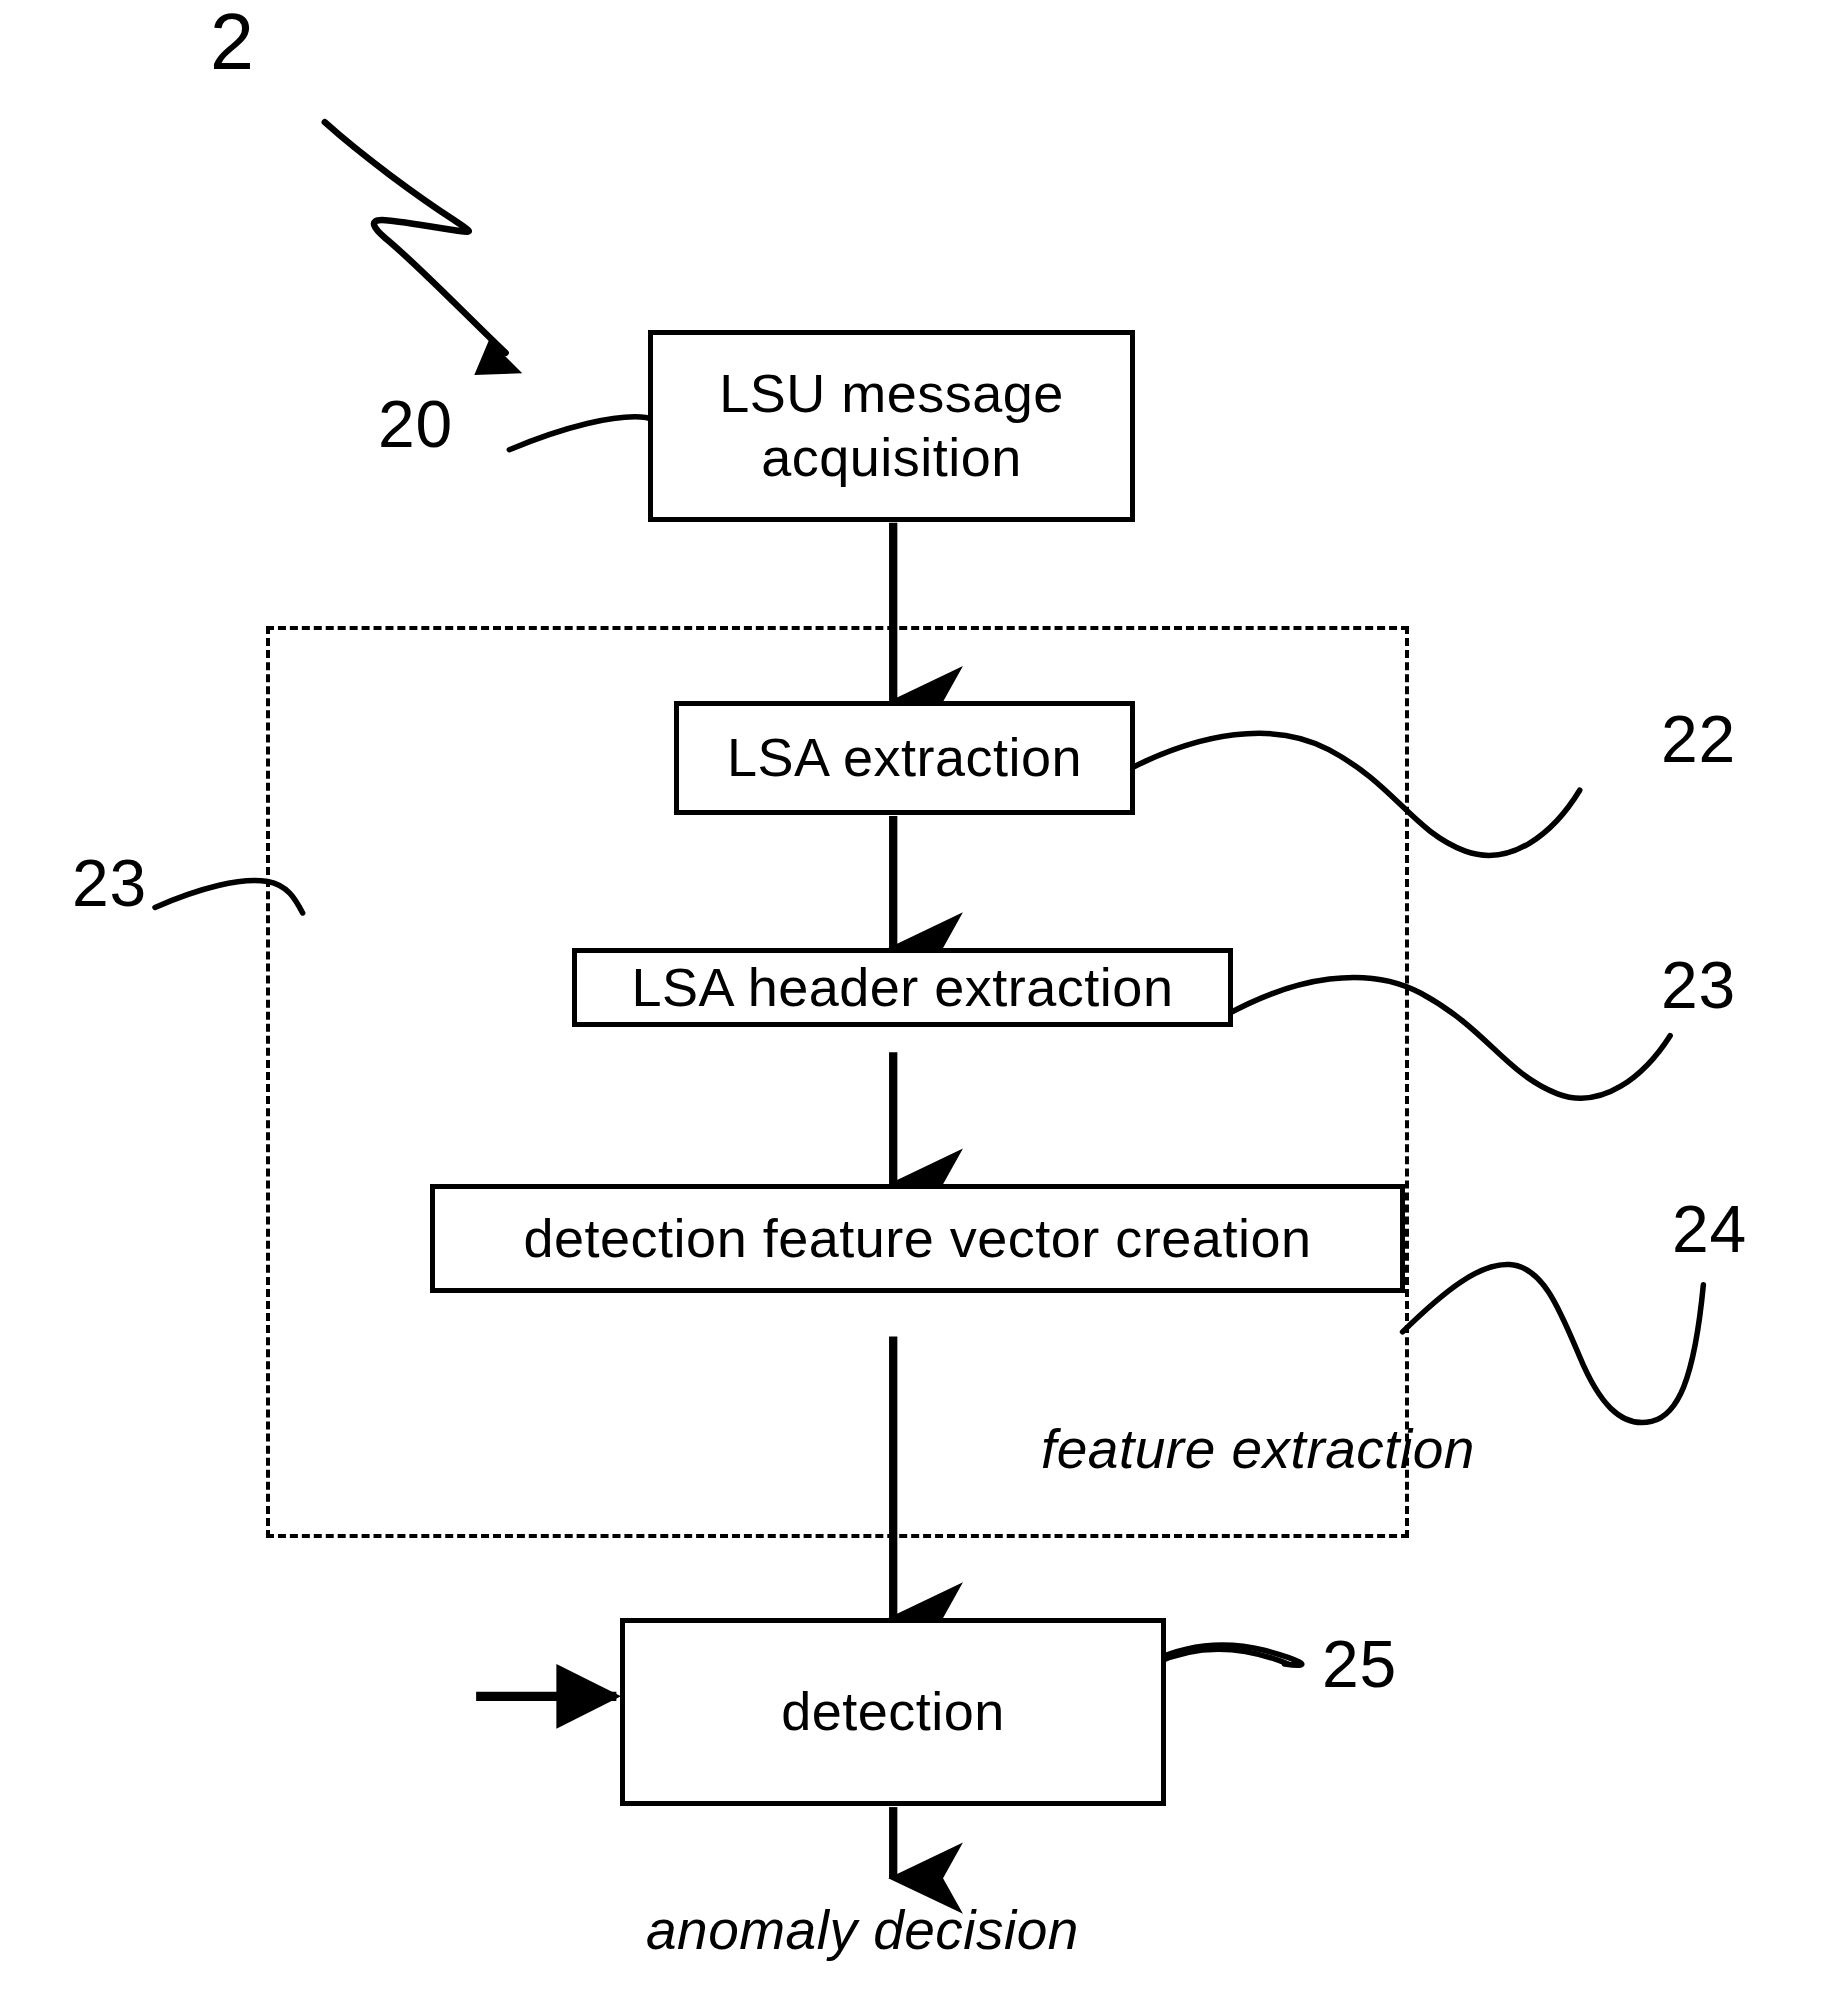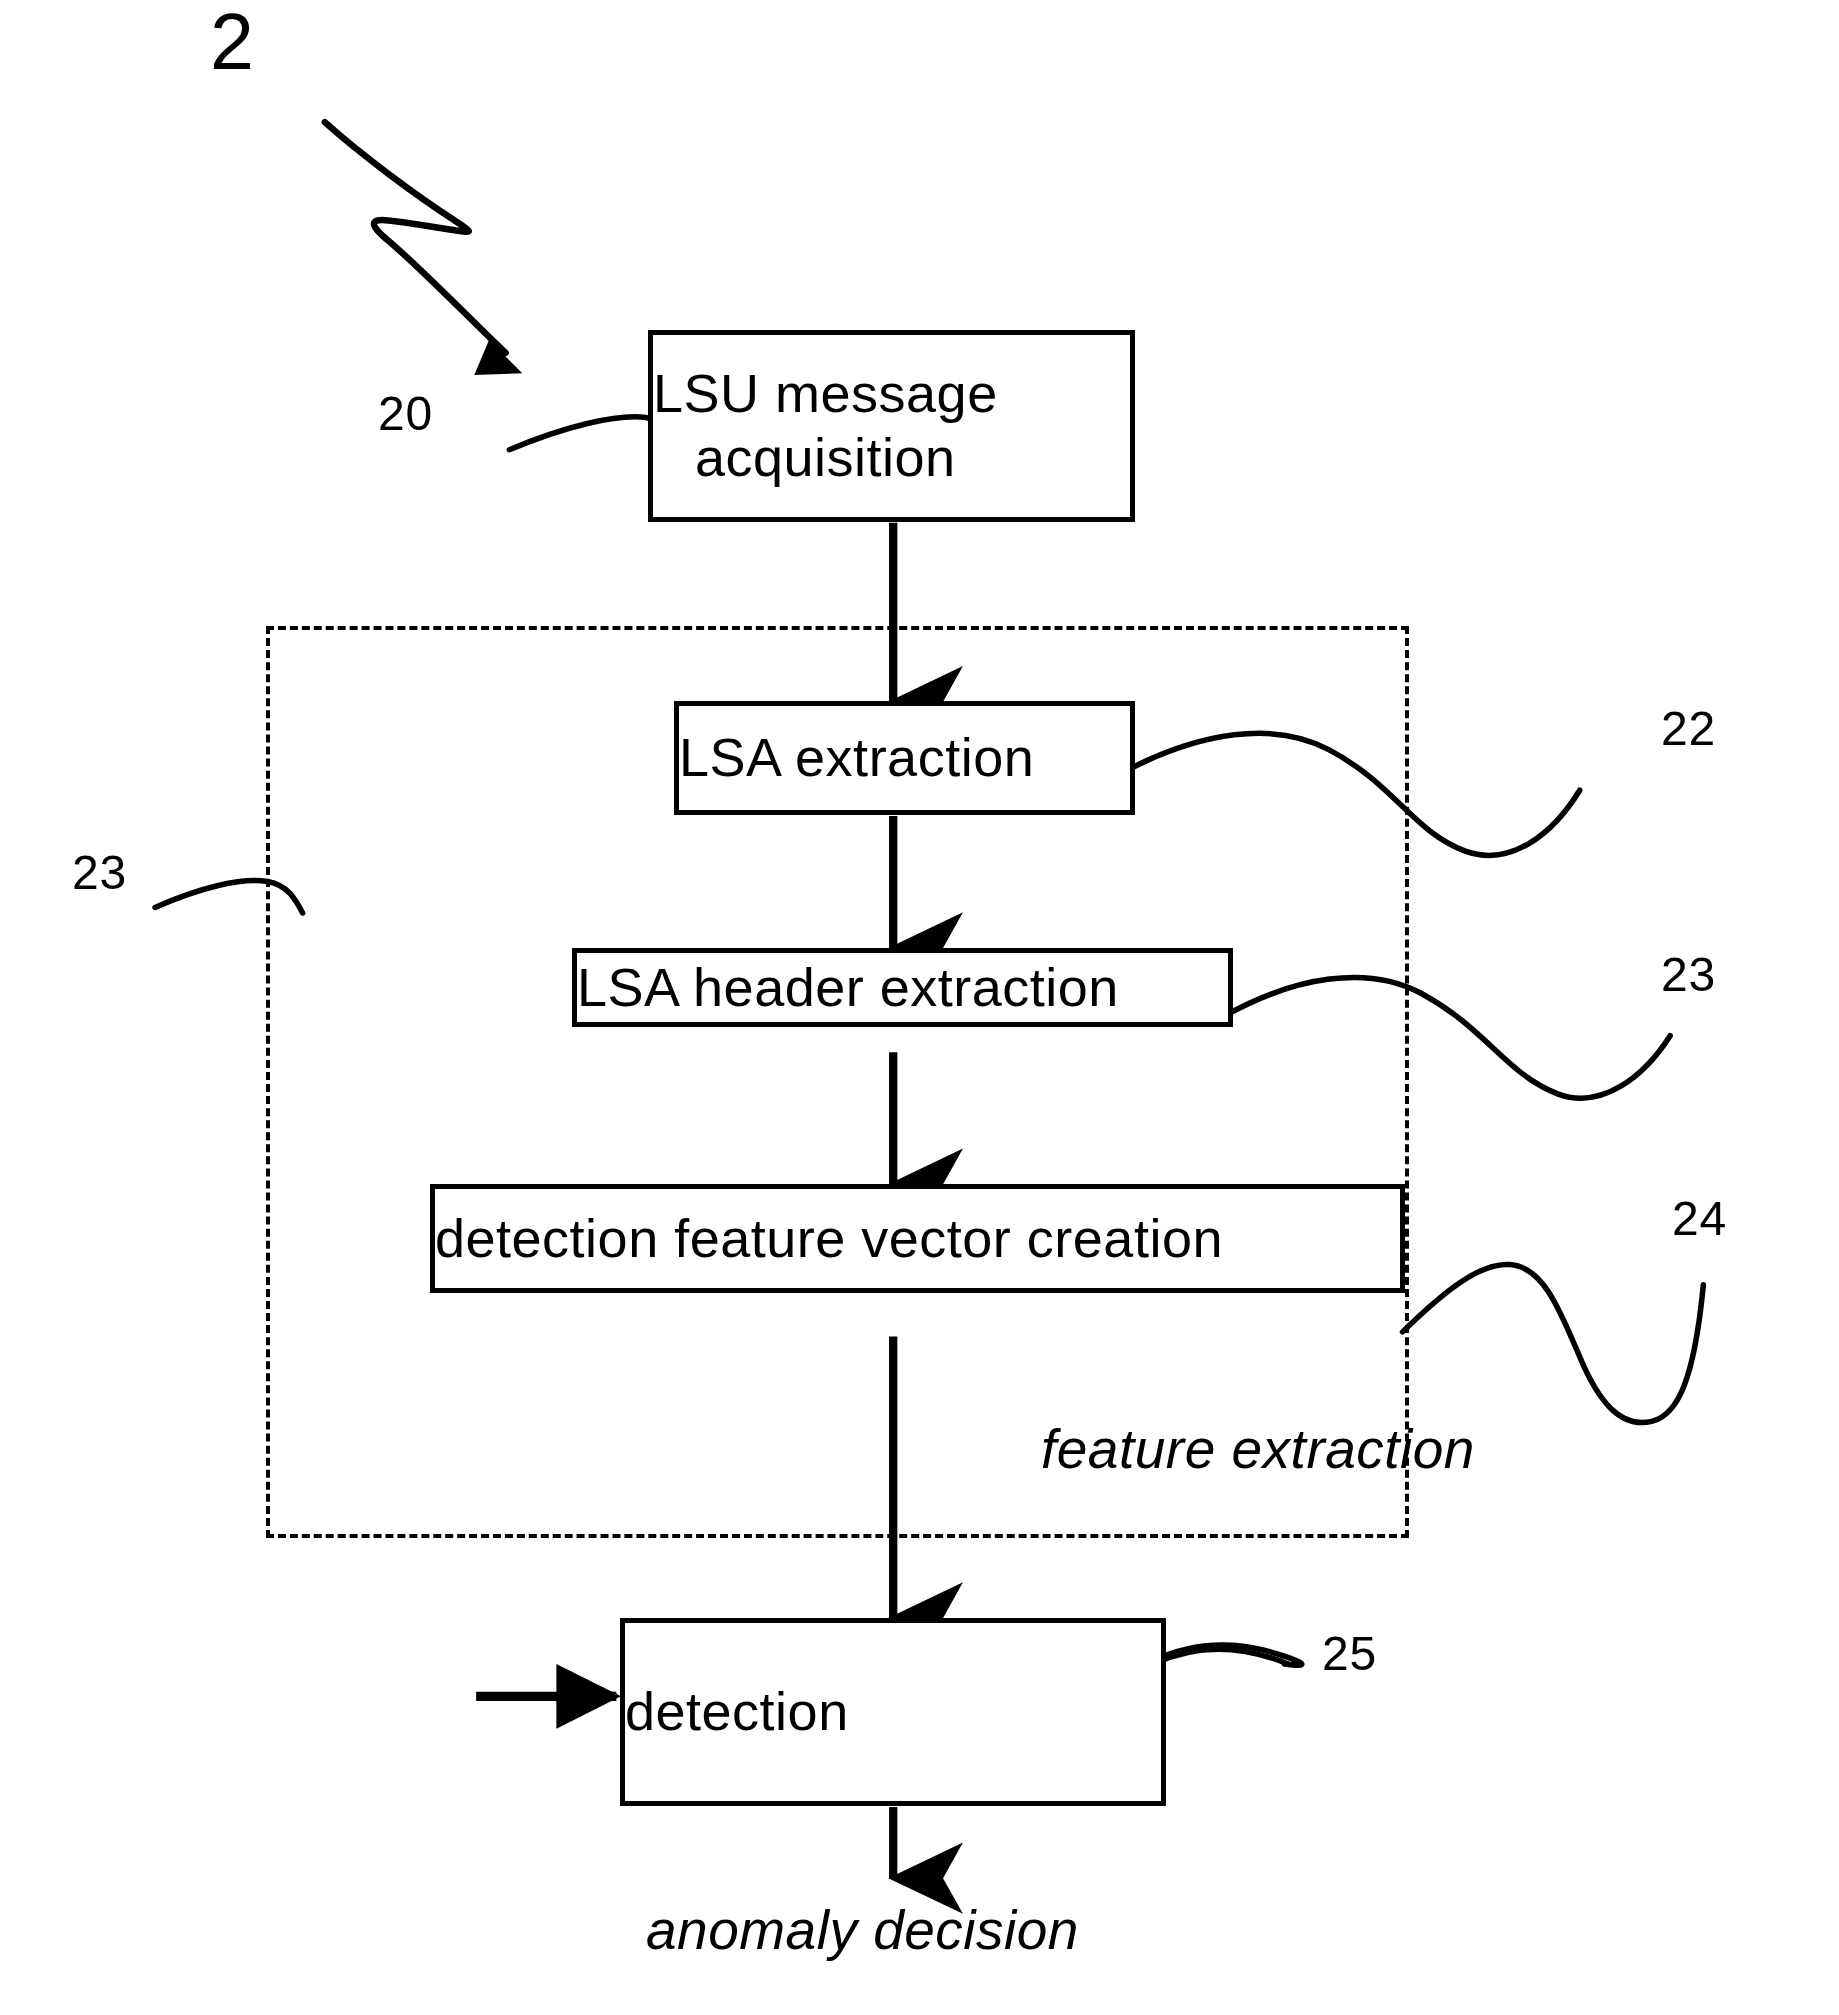--- a/index.html
+++ b/index.html
@@ -25,32 +25,32 @@
     width: 1839px;
     height: 2016px;
   }
   .box {
     position: absolute;
     box-sizing: border-box;
     border: 5.5px solid #000000;
     background: #ffffff;
     display: flex;
     align-items: center;
-    justify-content: flex-start;
+    justify-content: center;
     text-align: center;
     line-height: 1.18;
     font-size: 54px;
     font-weight: 400;
     letter-spacing: 0.5px;
     z-index: 3;
   }
   .box-label { display: block; }
   .ref-num {
     position: absolute;
-    font-size: 48px;
+    font-size: 66px;
     font-weight: 400;
     letter-spacing: 0.9px;
     z-index: 4;
     white-space: nowrap;
   }
   .ital-label {
     position: absolute;
     font-style: italic;
     font-size: 55px;
     line-height: 1.22;

